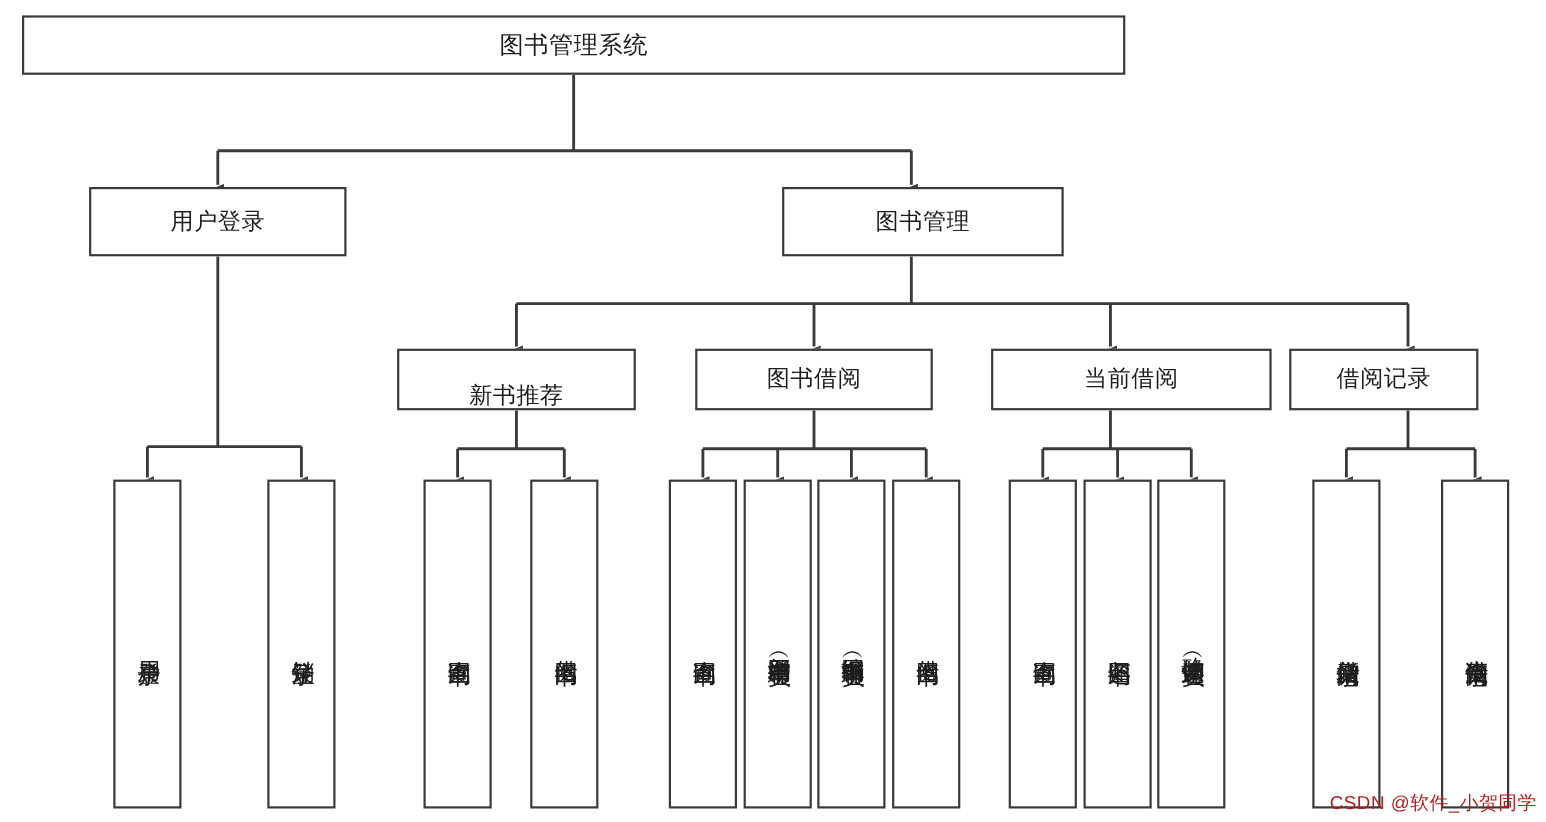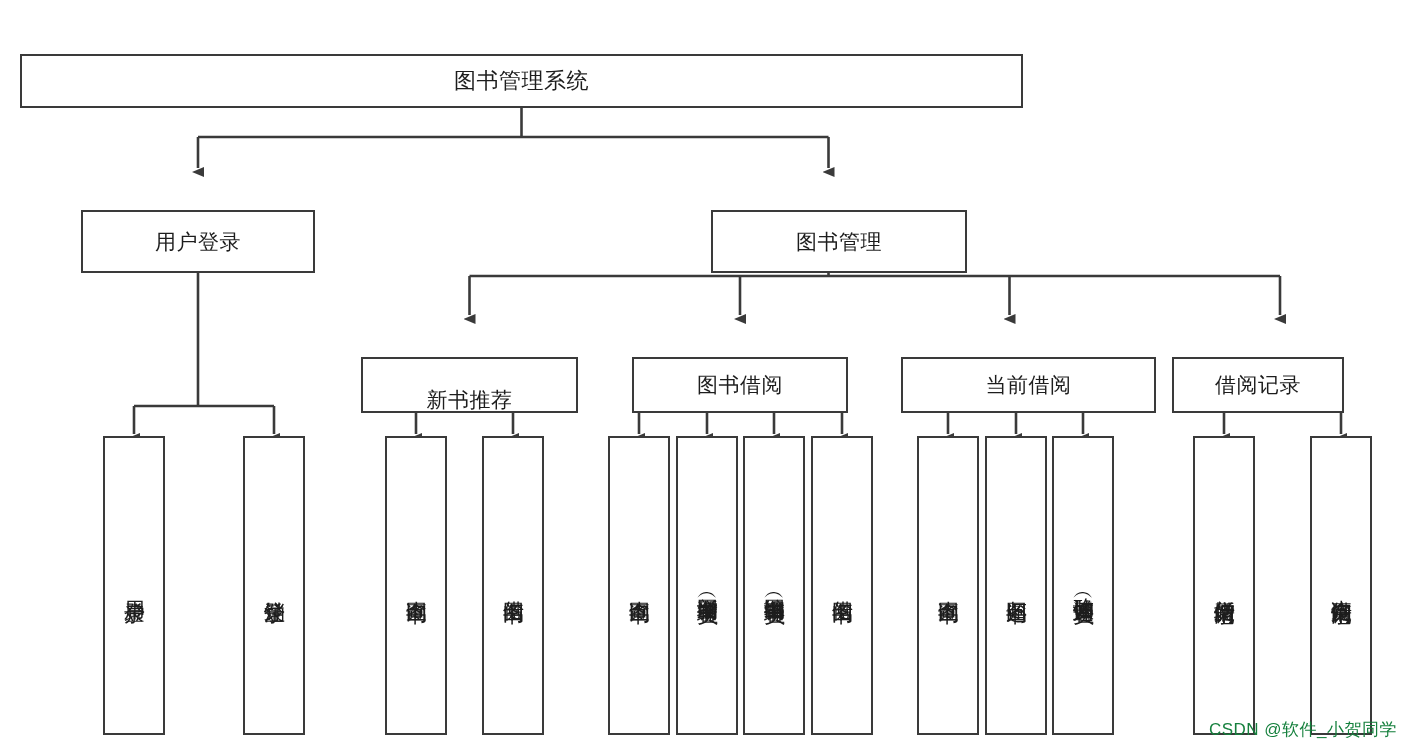--- a/index.html
+++ b/index.html
@@ -33,21 +33,20 @@
     box-sizing: border-box;
     background: #ffffff;
     border: 2px solid #3a3a3a;
     display: flex;
     align-items: center;
     justify-content: center;
     overflow: hidden;
   }
   .node-box.horiz {
     border-width: 2.5px;
-    margin-top: 40px;
   }
   .node-label-h {
     font-size: 21px;
     color: #1d1d1d;
     line-height: 1.1;
     letter-spacing: 0.5px;
     white-space: nowrap;
     text-align: center;
     font-family: "Liberation Sans", "DejaVu Sans", sans-serif;
   }
@@ -81,21 +80,21 @@
     letter-spacing: 1px;
     text-align: center;
     font-family: "Liberation Sans", "DejaVu Sans", sans-serif;
     white-space: nowrap;
   }
   .watermark {
     position: absolute;
     right: 8px;
     bottom: 6px;
     font-size: 17px;
-    color: #15803d;
+    color: #b91c1c;
     letter-spacing: 0.5px;
     white-space: nowrap;
     font-family: "Liberation Sans", "DejaVu Sans", sans-serif;
     pointer-events: none;
   }
 </style>
 </head>
 <body>
 
 <div id="diagram-root">

